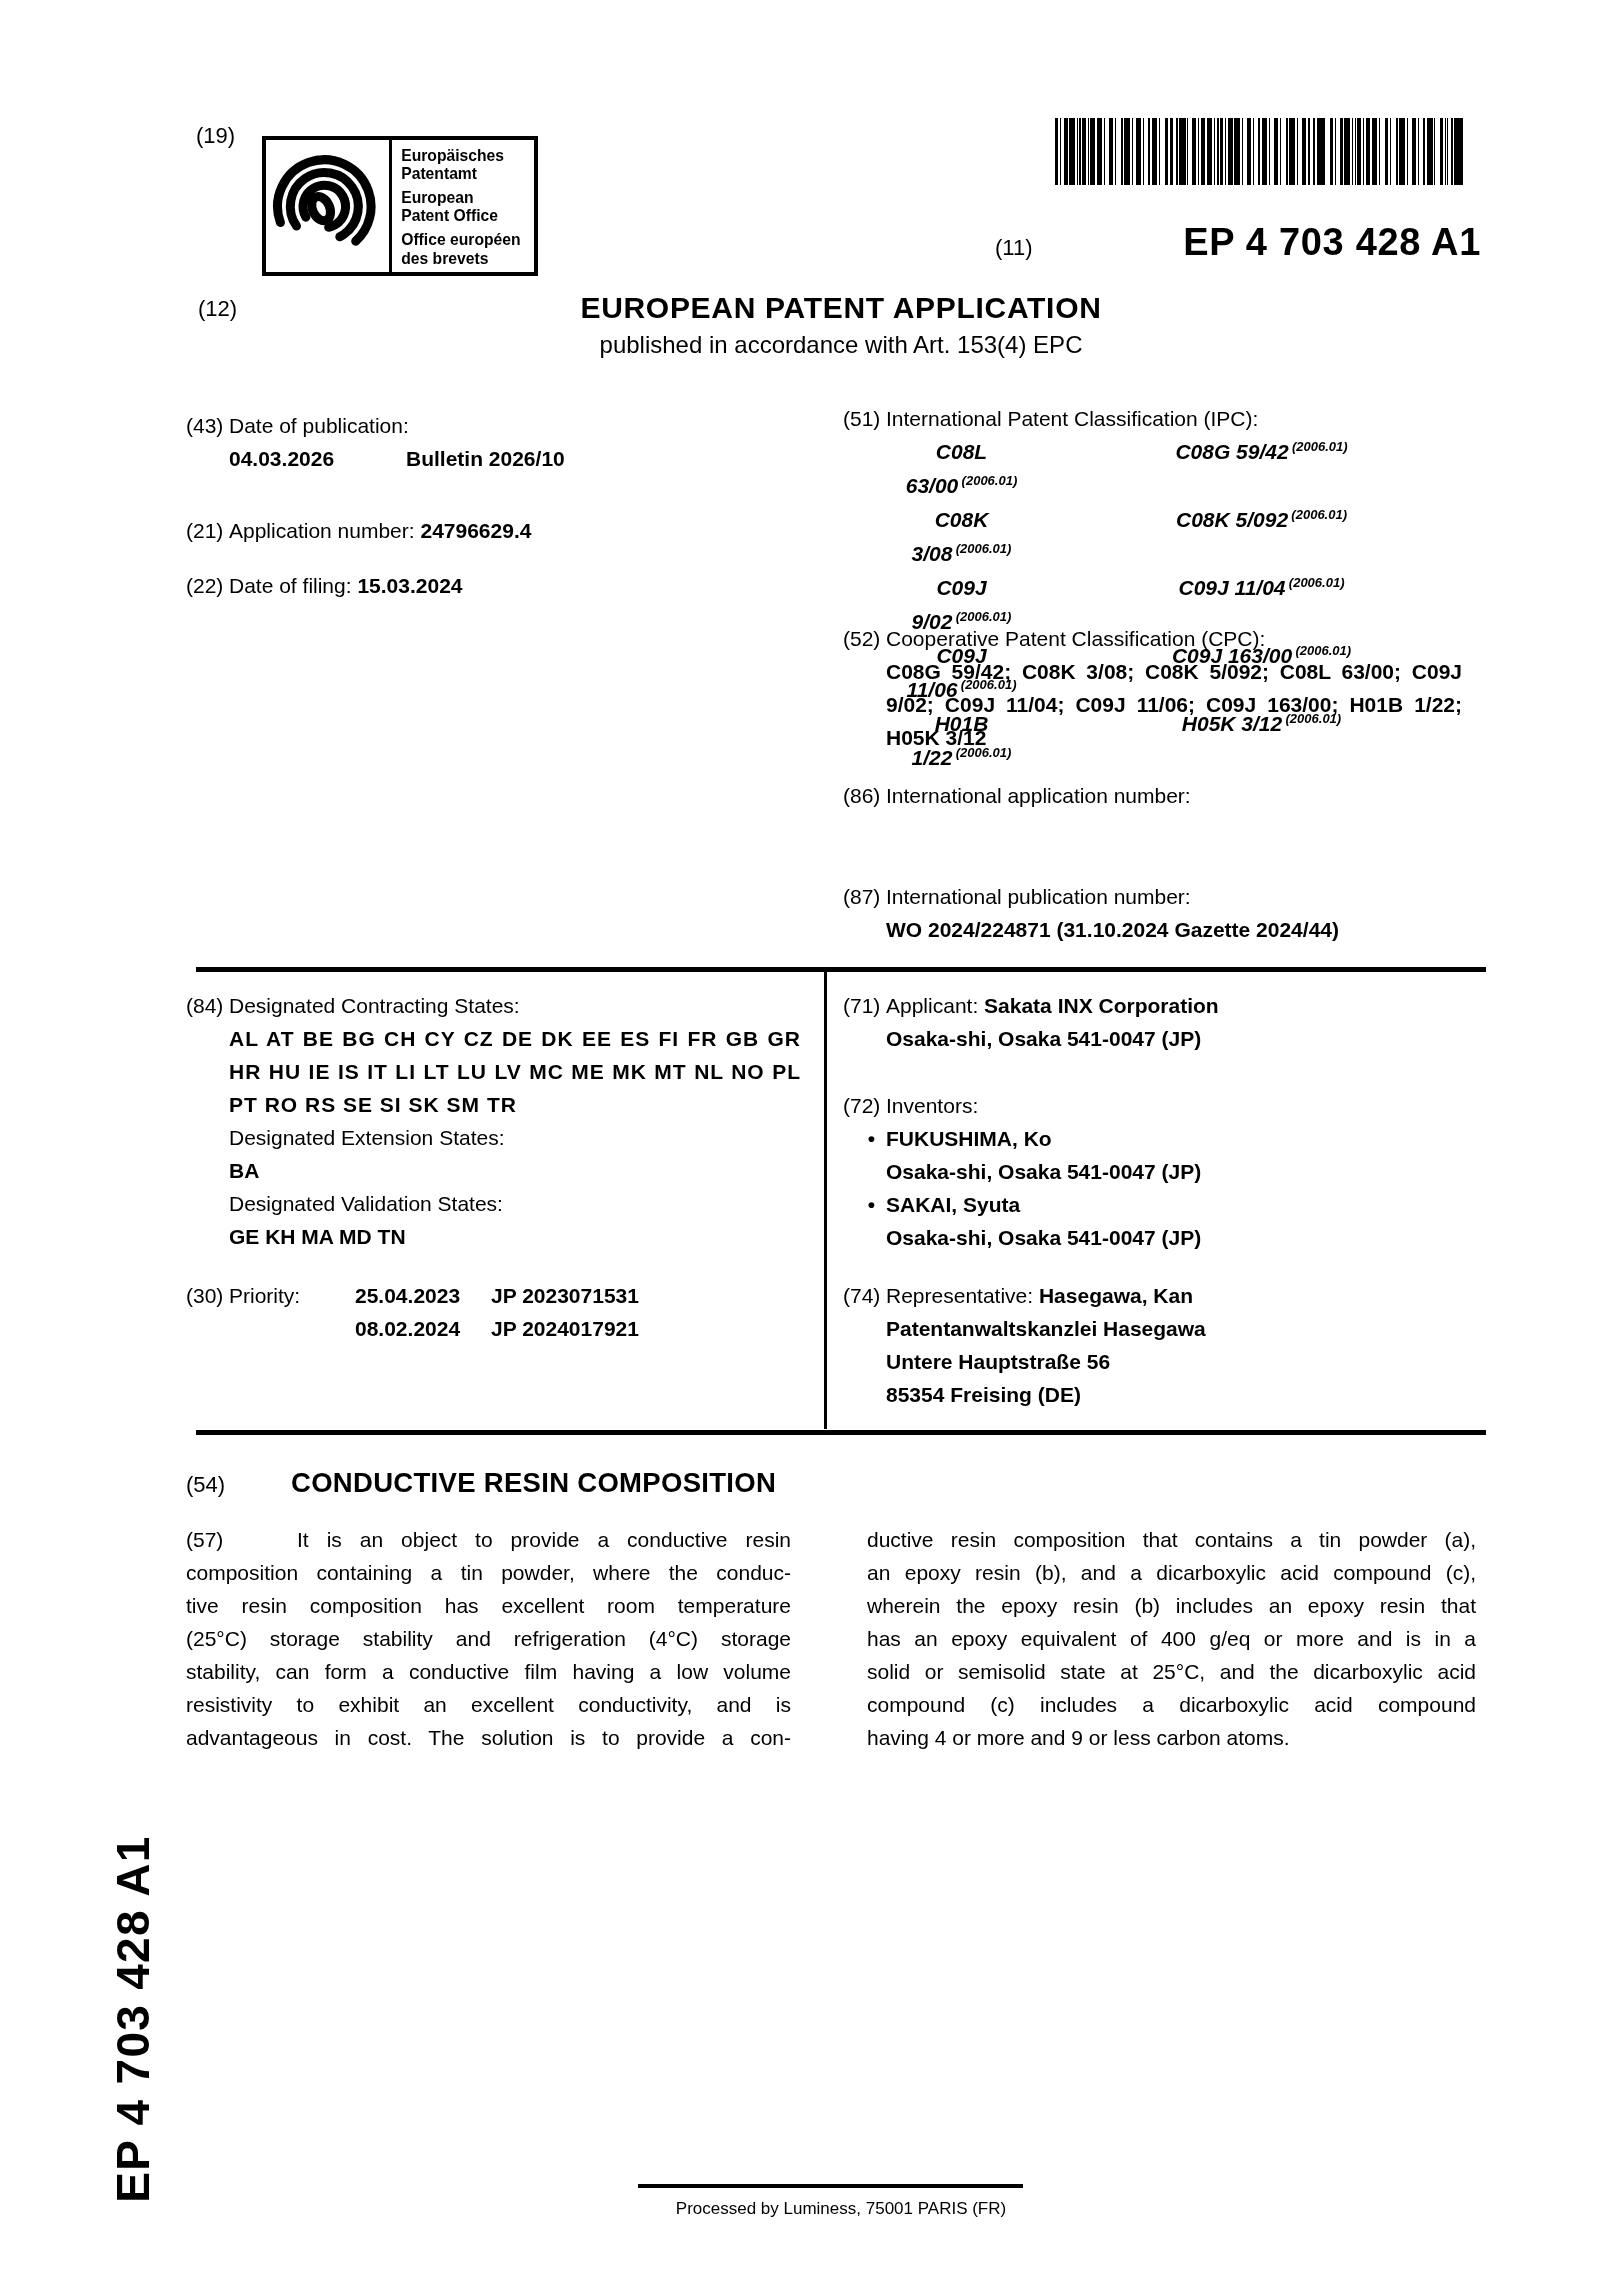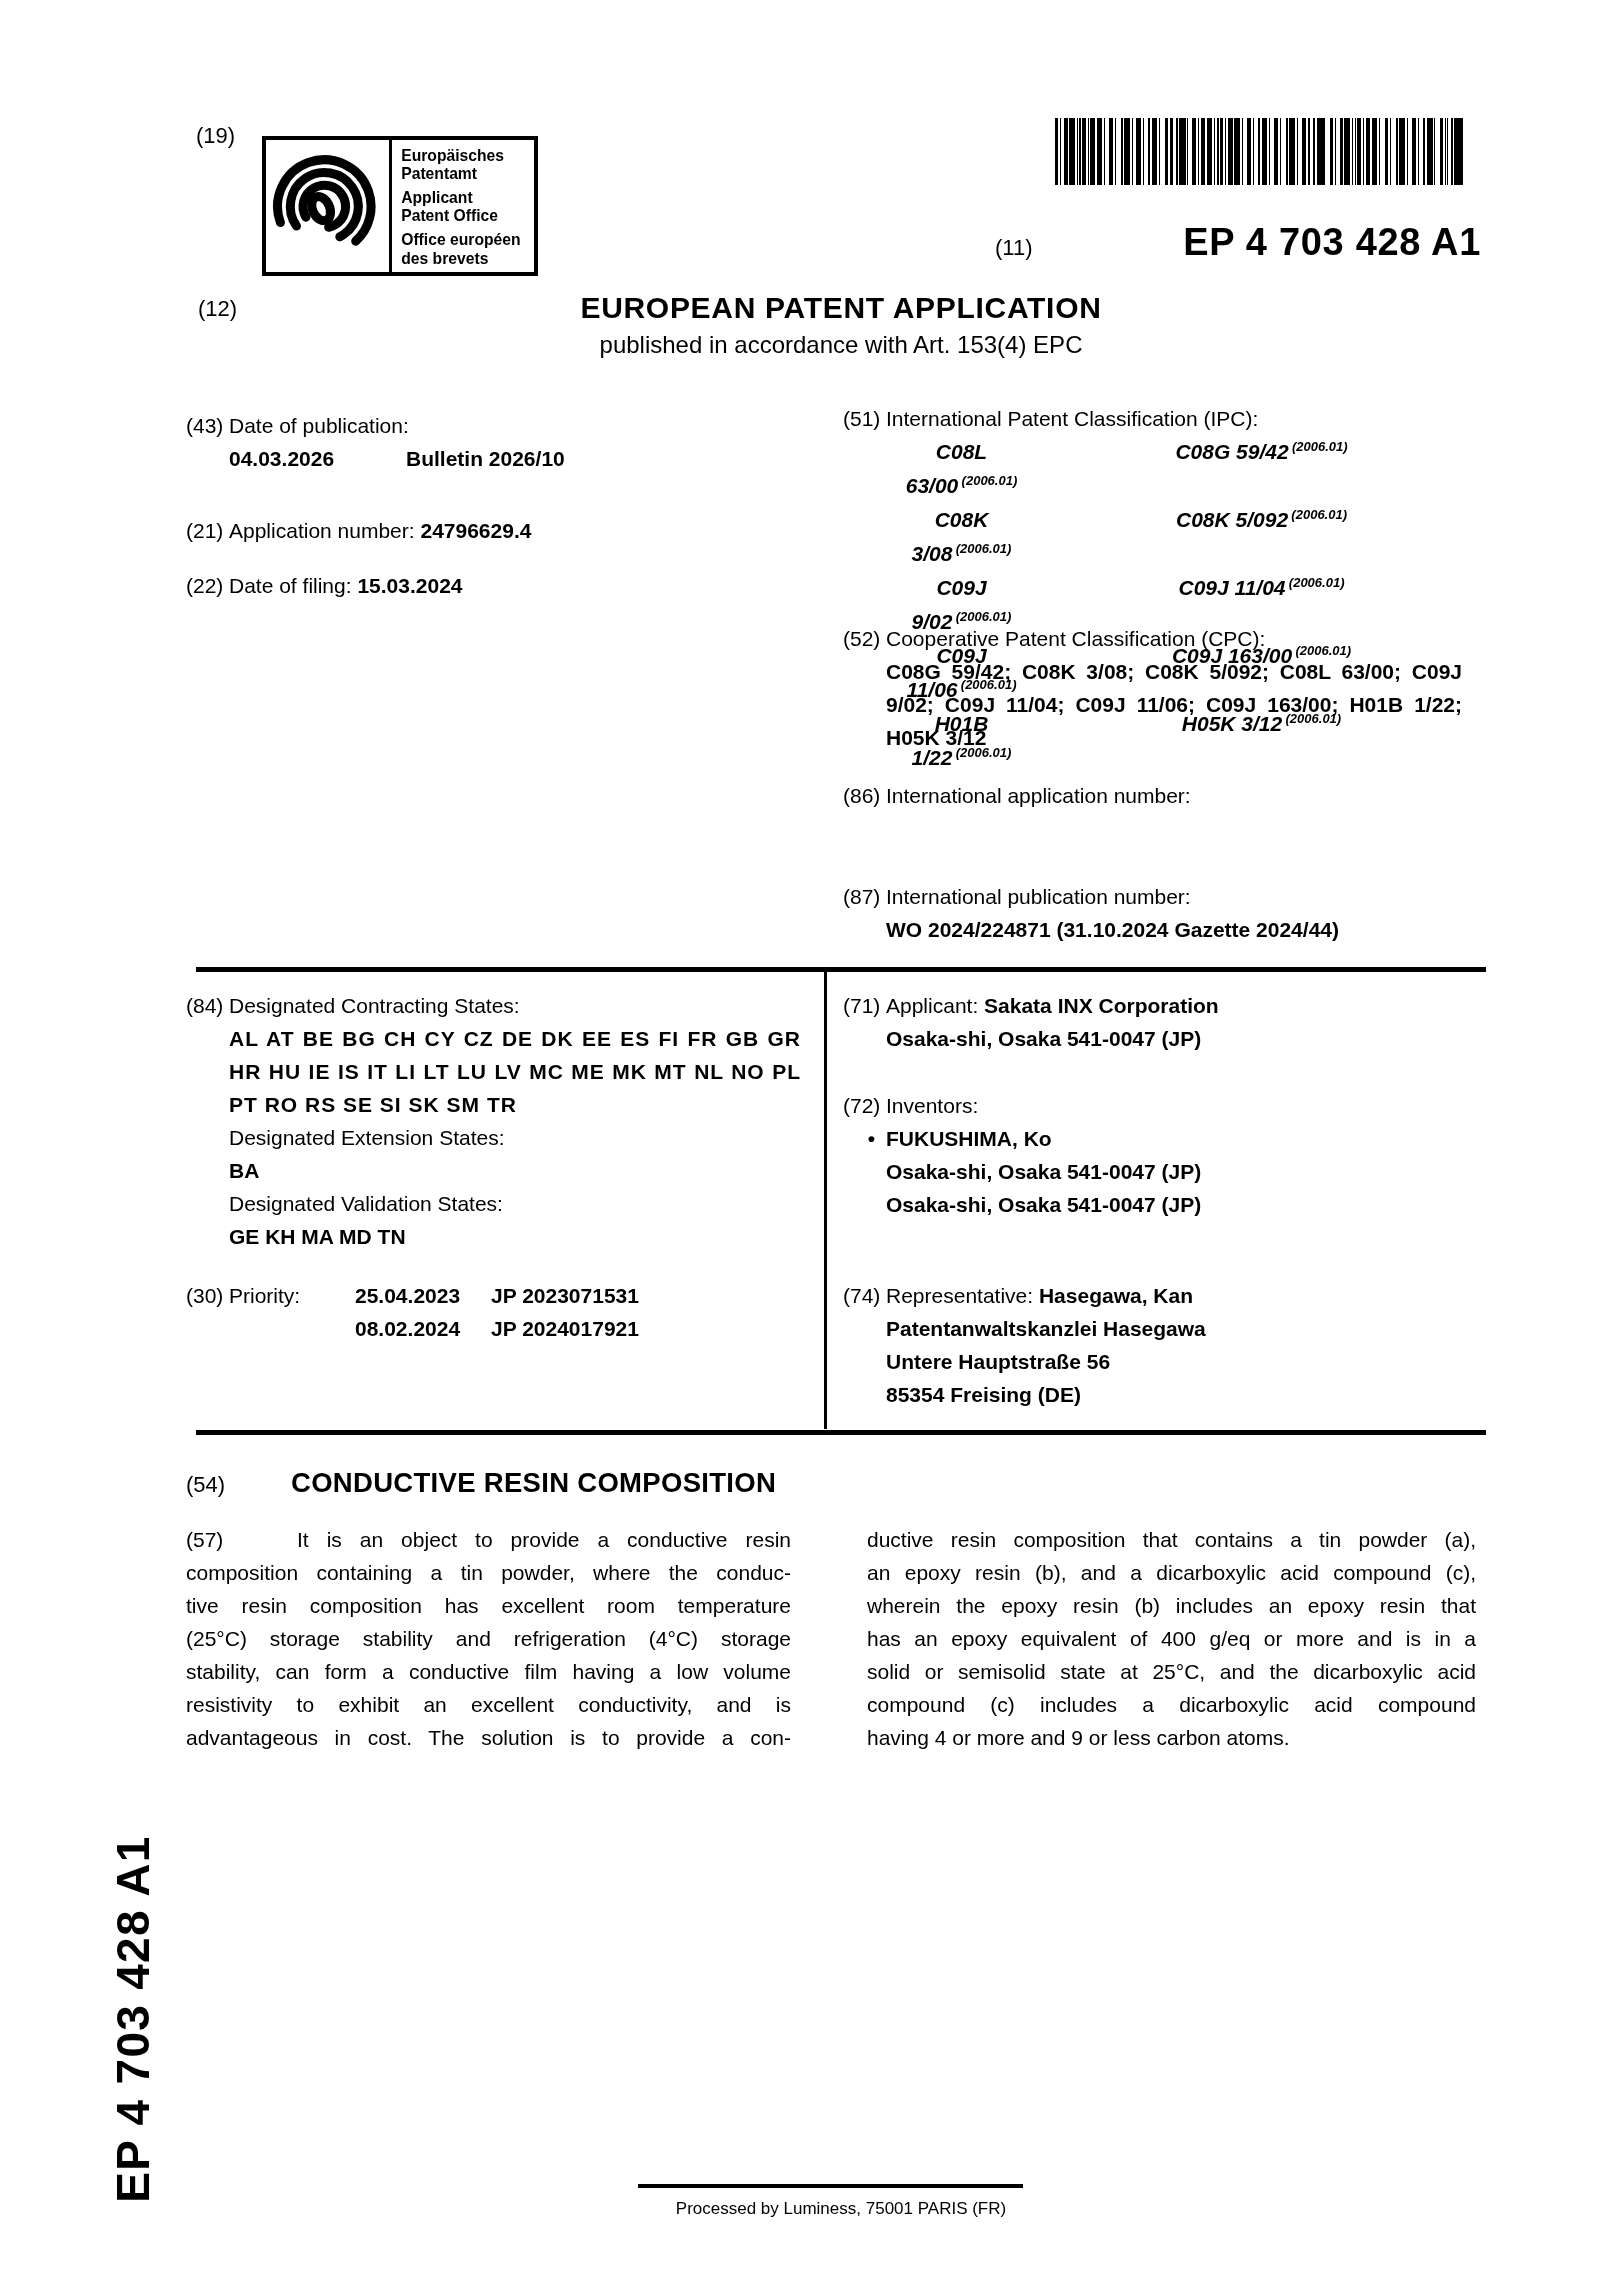--- a/index.html
+++ b/index.html
@@ -104,21 +104,21 @@
           <circle cx="47" cy="56" r="44" stroke-dasharray="190 86" transform="rotate(160 47 56)"></circle>
         </g>
       </svg>
     </div>
     <div class="logo-right">
       <div class="grp">
         <div>Europäisches</div>
         <div>Patentamt</div>
       </div>
       <div class="grp">
-        <div>Applicant</div>
+        <div>European</div>
         <div>Patent Office</div>
       </div>
       <div class="grp" style="margin-bottom:0;">
         <div>Office européen</div>
         <div>des brevets</div>
       </div>
     </div>
   </div>
 
   <div class="abs barcode"></div>
@@ -219,20 +219,21 @@
       <div><span>Applicant:</span>&nbsp;<b>Sakata INX Corporation</b></div>
       <div class="bold-val">Osaka-shi, Osaka 541-0047 (JP)</div>
     </span>
   </div>
   <div class="abs field" style="left:843px; top:1089px; width:643px;">
     <span class="num">(72)</span>
     <span class="content">
       <div>Inventors:</div>
       <div class="inv-name">FUKUSHIMA, Ko</div>
       <div class="inv-addr">Osaka-shi, Osaka 541-0047 (JP)</div>
+      <div class="inv-name">SAKAI, Syuta</div>
       <div class="inv-addr">Osaka-shi, Osaka 541-0047 (JP)</div>
     </span>
   </div>
   <div class="abs field" style="left:843px; top:1279px; width:643px;">
     <span class="num">(74)</span>
     <span class="content">
       <div><span>Representative:</span>&nbsp;<b>Hasegawa, Kan</b></div>
       <div class="bold-val">Patentanwaltskanzlei Hasegawa</div>
       <div class="bold-val">Untere Hauptstraße 56</div>
       <div class="bold-val">85354 Freising (DE)</div>

